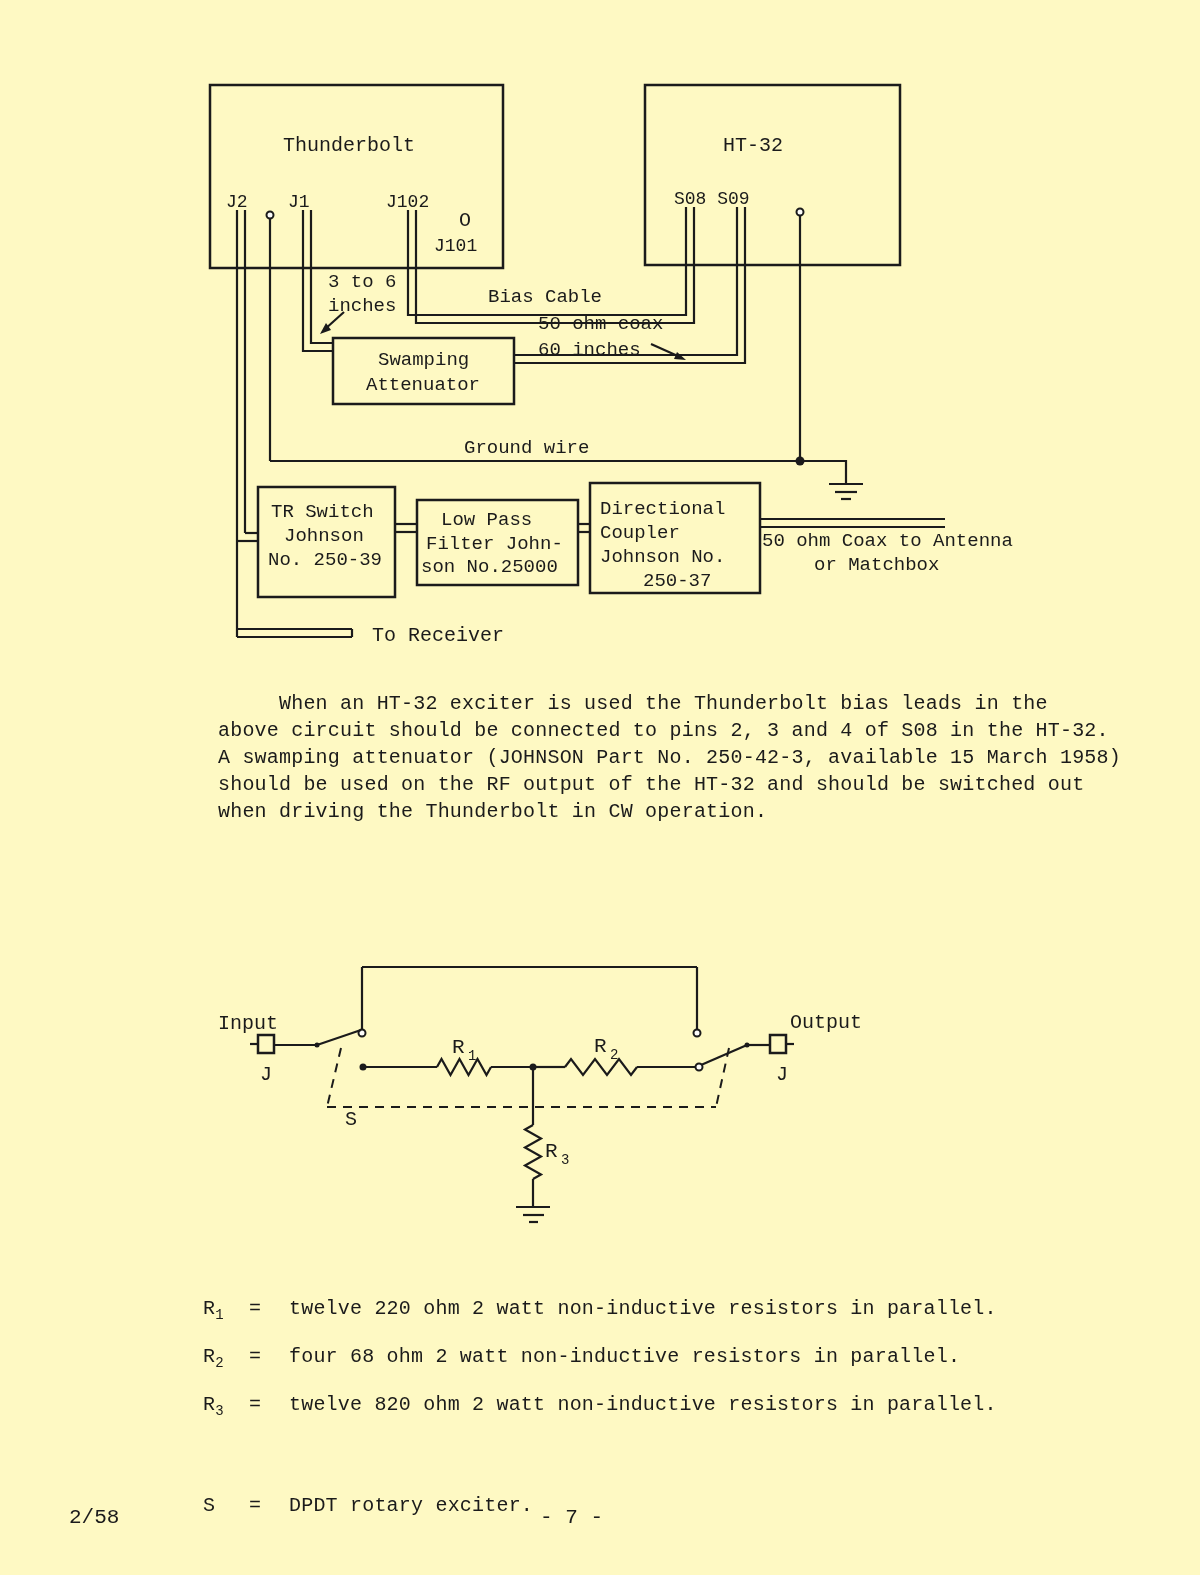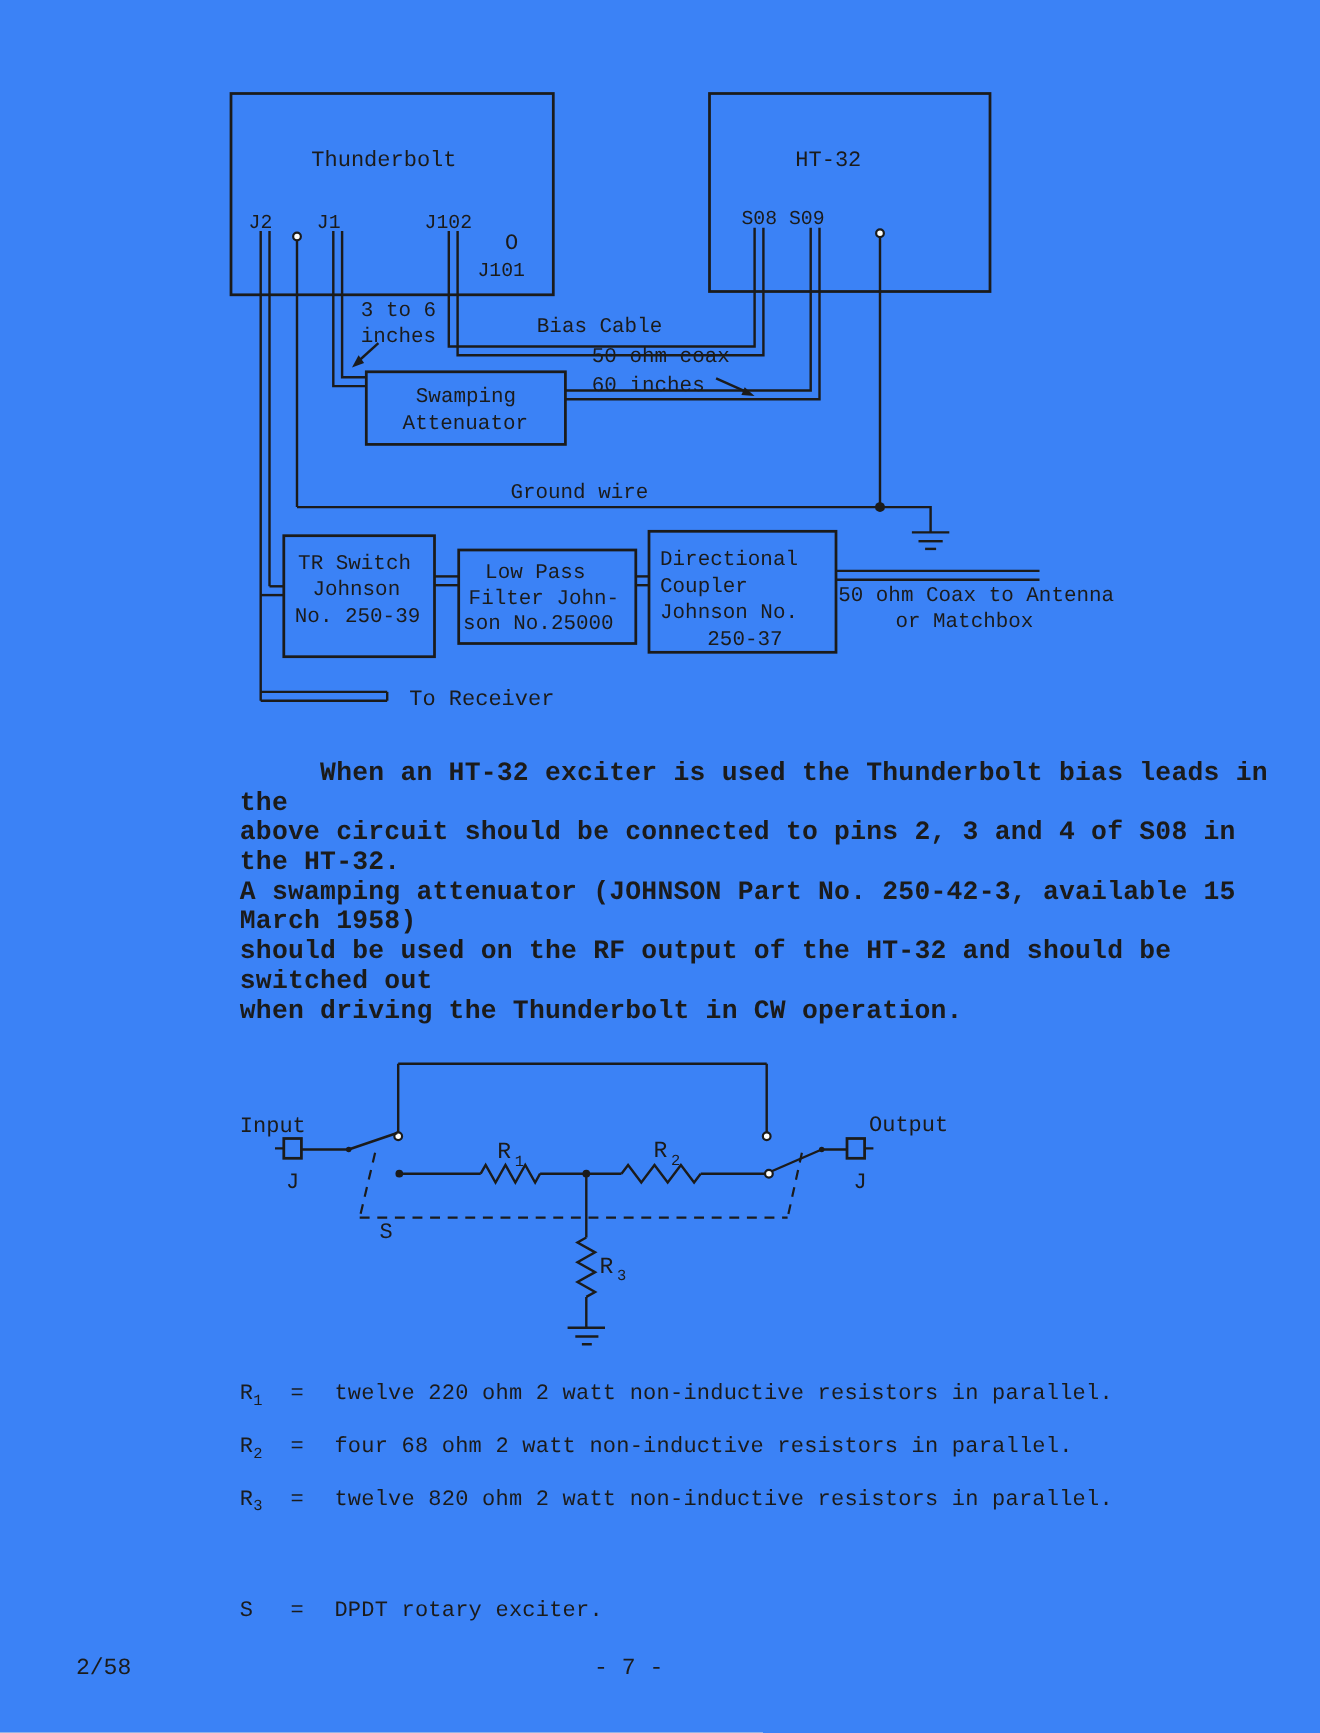--- a/index.html
+++ b/index.html
@@ -1,46 +1,45 @@
 <!DOCTYPE html>
 <html><head>
 <meta charset="utf-8">
 <style>
   * { margin:0; padding:0; box-sizing:border-box; }
   html, body { background:#d9d9d9; }
   .page {
     position:relative;
     width:1200px; height:1575px;
     margin:0 auto;
-    background:#3b82f6;
+    background:#fef9c3;
     font-family:"Liberation Mono","DejaVu Sans Mono",monospace;
     color:#1b1b1b;
     overflow:hidden;
   }
   .abs { position:absolute; }
   .para {
-    font-size:24px;
+    font-size:20px;
     line-height:27px;
     white-space:pre-wrap;
     letter-spacing:0.2px;
     width:960px;
-    font-weight:bold;
   }
   svg { position:absolute; left:0; }
   svg text {
     font-family:"Liberation Mono","DejaVu Sans Mono",monospace;
     fill:#1b1b1b;
   }
   .wire  { fill:none; stroke:#1b1b1b; stroke-width:2.2; }
   .box   { fill:none; stroke:#1b1b1b; stroke-width:2.5; }
   .dash  { fill:none; stroke:#1b1b1b; stroke-width:2; stroke-dasharray:9 7; }
   circle.open { fill:#fdfdfb; stroke:#1b1b1b; stroke-width:2; }
   circle.dot  { fill:#1b1b1b; stroke:none; }
   .arrowhead  { fill:#1b1b1b; stroke:none; }
-  .legend-row { position:absolute; left:218px; font-size:20px; letter-spacing:0.2px; }
+  .legend-row { position:absolute; left:203px; font-size:20px; letter-spacing:0.2px;margin-top:41px; }
   .legend-row .sym { display:inline-block; width:46px; }
   .legend-row sub { font-size:14px; }
   .legend-row .eq { display:inline-block; width:40px; }
   .footer-text { position:absolute; font-size:21px; }
 </style>
 </head>
 <body>
 
 <div class="page">
 

